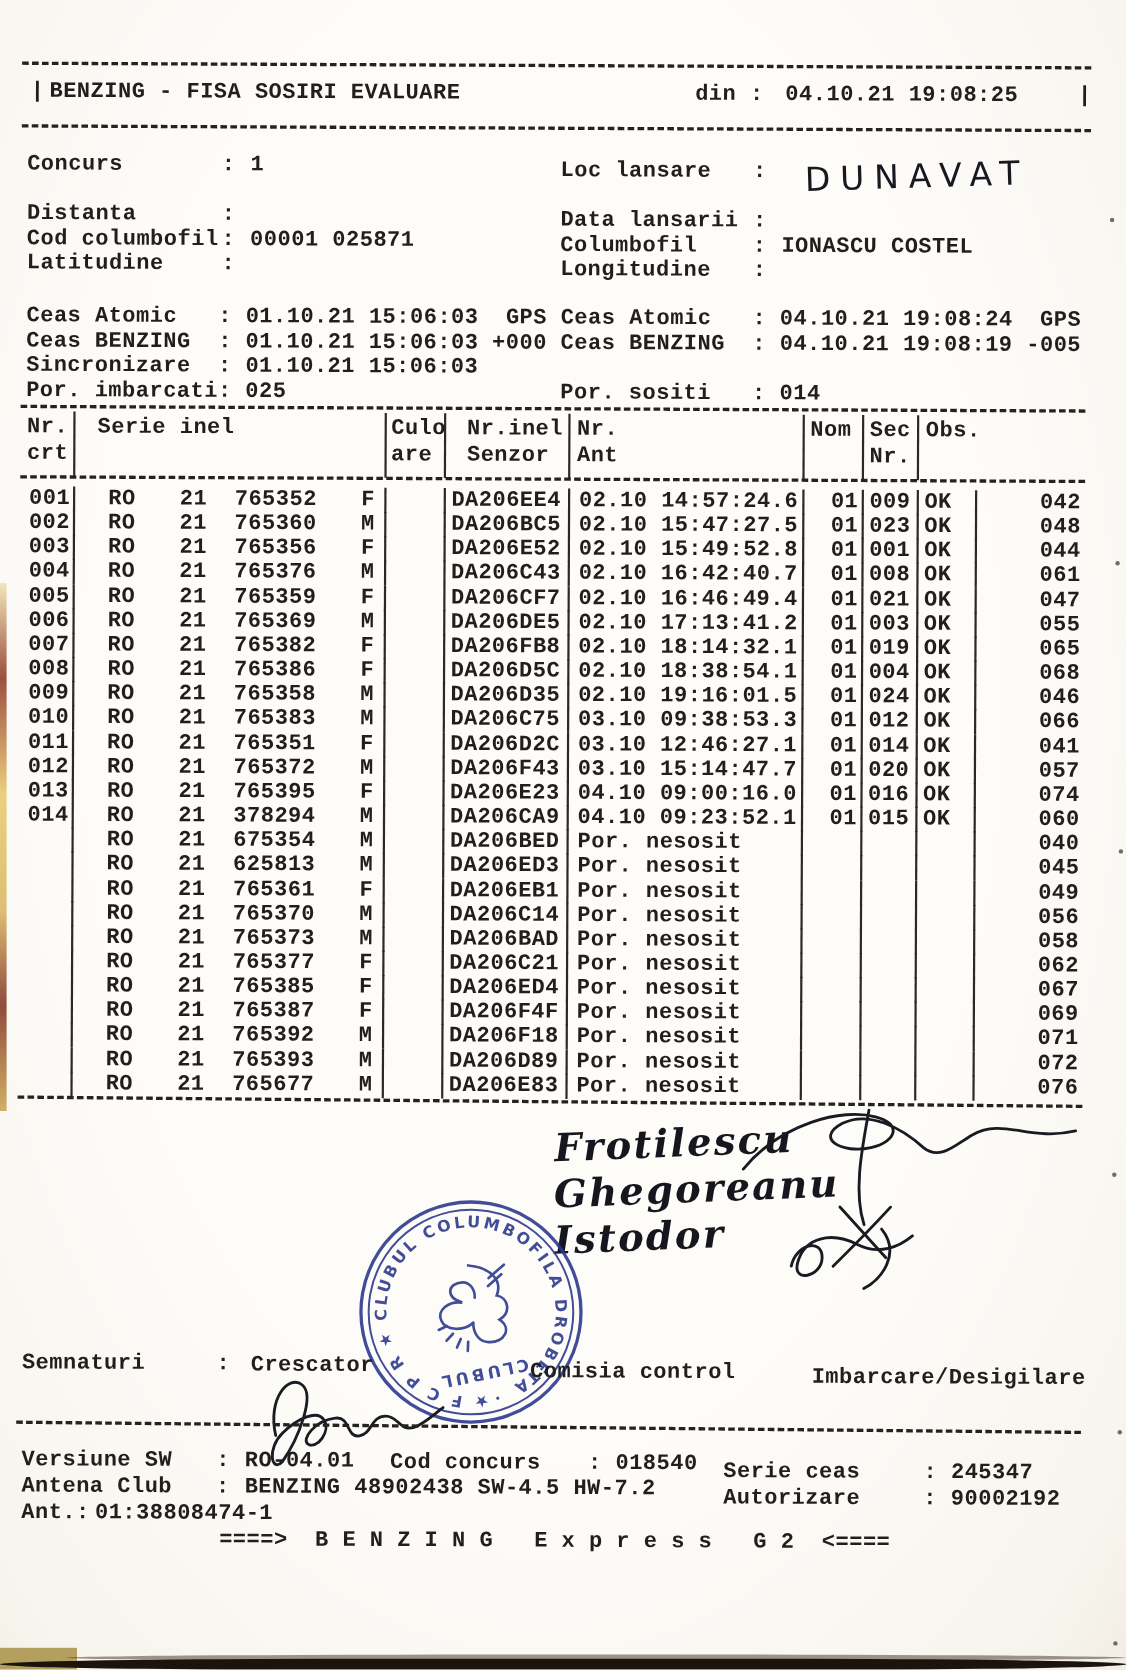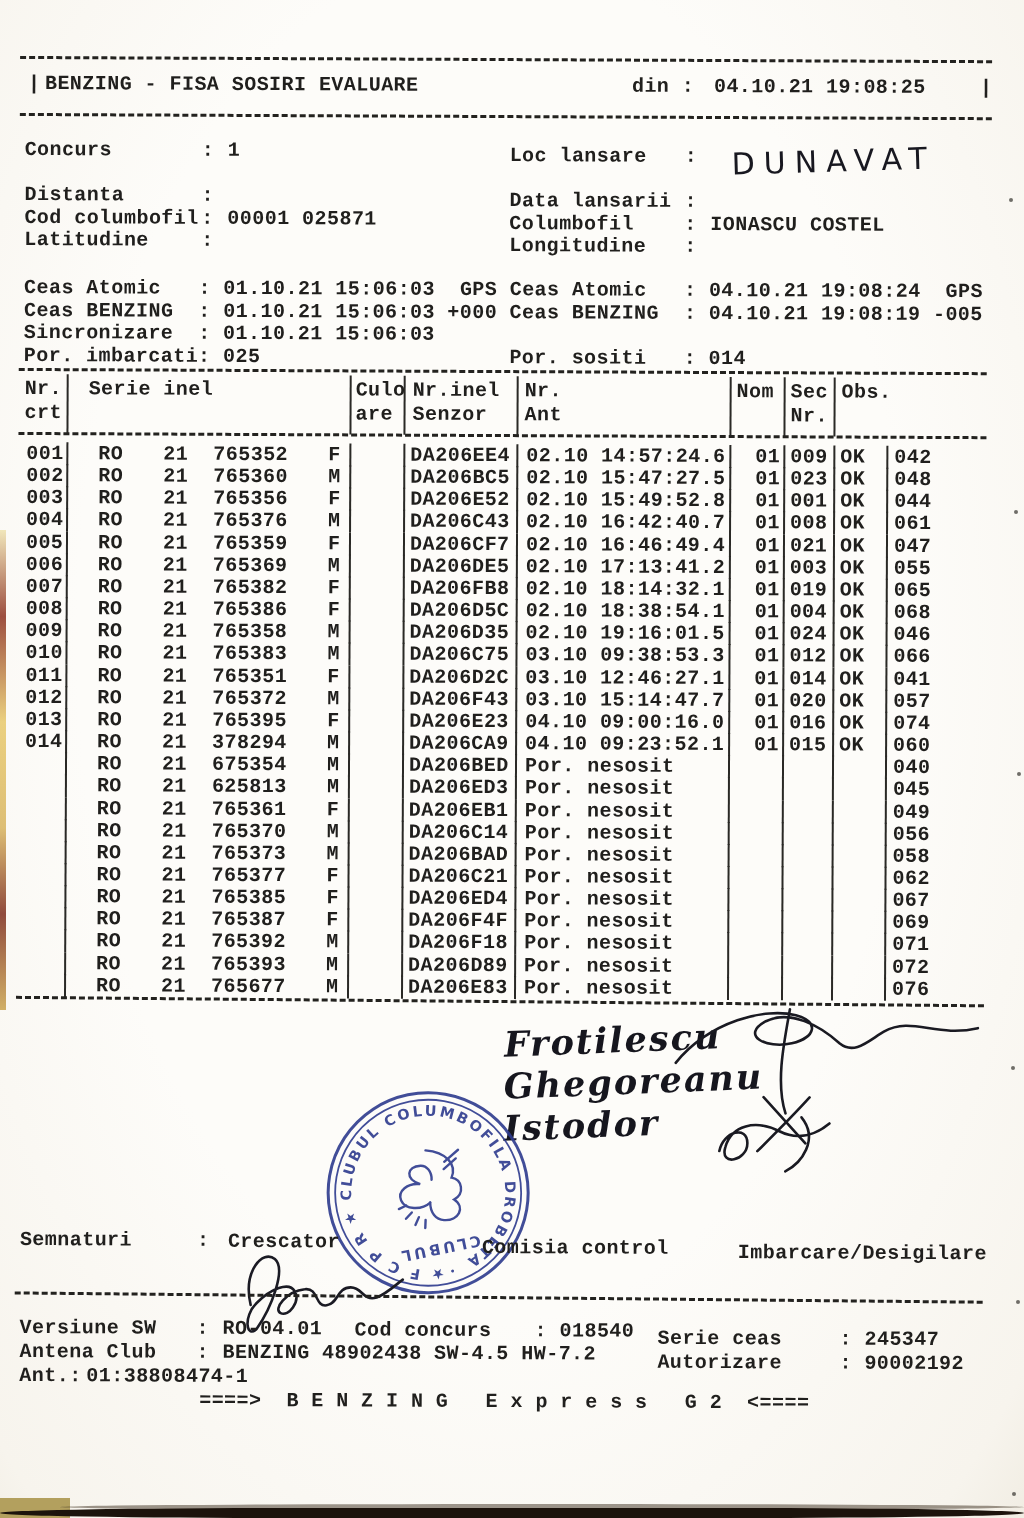--- a/index.html
+++ b/index.html
@@ -20,26 +20,26 @@
   .kvrow{height:22.5px;display:flex;}
   .kl{display:inline-block;width:177px;}
   .kc{display:inline-block;width:26px;}
   .cline{height:22.5px;}
   
   .tgrid{display:grid;grid-template-columns:50px 283px 54px 113px 213px 54px 50px 53px 85px;}
   .thead{left:20px;top:374px;width:955px;height:56px;}
   .hc{border-right:2px solid #2a2926;padding-top:3px;line-height:24px;height:100%;}
   .hc.last{border-right:none;}
   .h-nr{padding-left:6px;} .h-serie{padding-left:20px;} .h-culo{padding-left:4px;}
-  .h-senz{padding-left:7px;} .h-sos{padding-left:8px;} .h-ant{padding-left:6px;}
+  .h-senz{padding-left:19px;} .h-sos{padding-left:8px;} .h-ant{padding-left:6px;}
   .h-nom{padding-left:5px;} .h-sec{padding-left:5px;} .h-obs{padding-left:6px;}
   .tbody{left:20px;top:442px;width:955px;}
   .trow{height:22.16px;}
   .trow .c{border-right:2px solid #2a2926;height:100%;display:flex;align-items:center;overflow:visible;}
-  .c.nr{padding-left:8px;} .c.obs{border-right:none;padding-left:6px;}
+  .c.nr{padding-left:8px;} .c.obs{border-right:none;padding-left:24px;margin-left:33px;}
   .c.senz{padding-left:5px;} .c.sos{padding-left:8px;}
   .c.ant{padding-left:24px;} .c.nom{padding-left:5px;} .c.sec{padding-left:5px;}
   .c.serie{display:grid;grid-template-columns:65px 50px 115px auto;padding-left:30px;align-items:center;}
   
   .hand-caps{font-family:"DejaVu Sans",sans-serif;font-weight:400;font-size:30px;
              letter-spacing:9px;color:#181820;transform:rotate(-2deg);}
   .hname{font-family:"DejaVu Serif",serif;font-style:italic;font-weight:600;font-size:35px;
          letter-spacing:2px;color:#16161e;height:42px;transform:rotate(-2.5deg);}
   
   .stamp{left:326px;top:1084px;}

